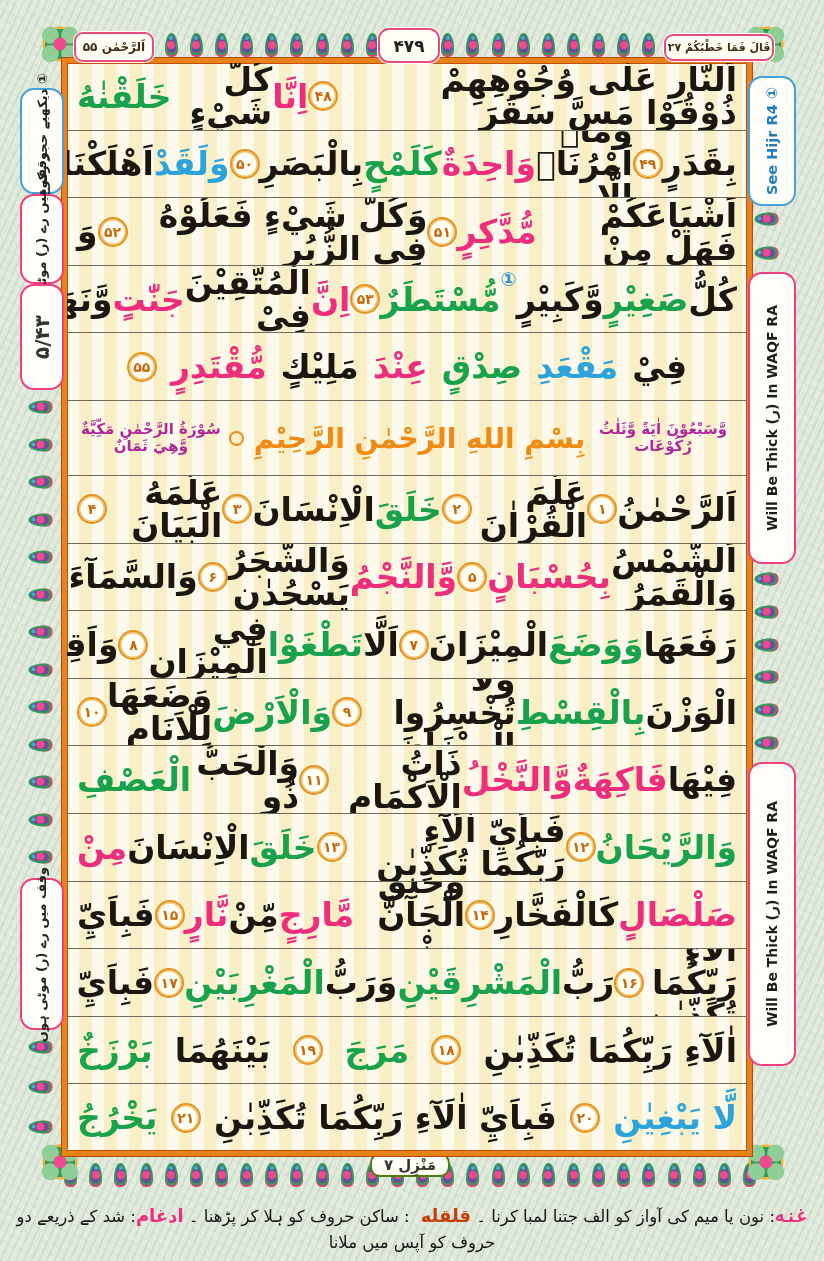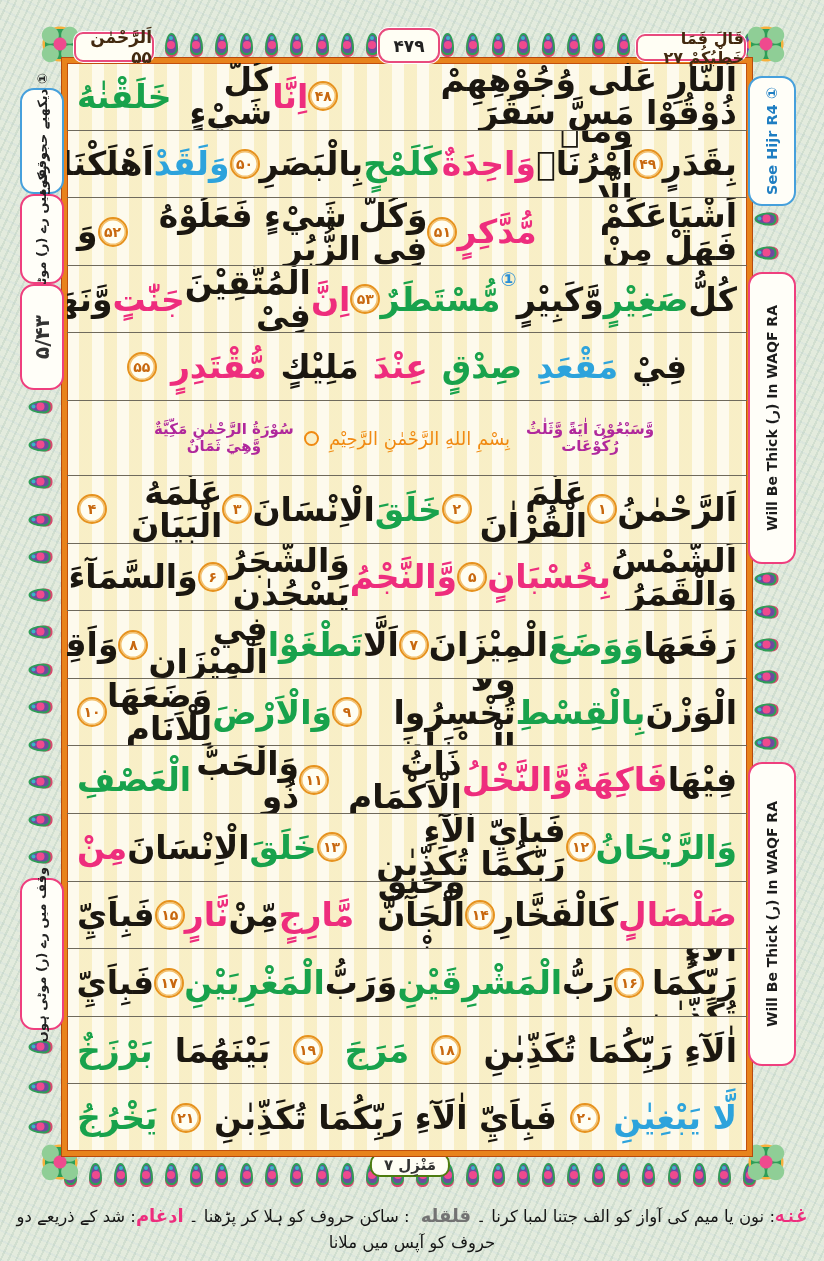--- a/index.html
+++ b/index.html
@@ -45,24 +45,24 @@
     font-size:33px;font-weight:bold;color:#1b1710;line-height:1;overflow:hidden}
   .qrow:last-child{border-bottom:none}
   .qrow.centered{justify-content:center;gap:14px}
   .w-ink{color:#1b1710}.w-green{color:#18a24c}.w-pink{color:#ee2d7d}.w-blue{color:#2da3dc}
   .ayah-marker{display:inline-flex;align-items:center;justify-content:center;flex:0 0 auto;
     width:26px;height:26px;border:2px solid #e6921e;border-radius:50%;
     color:#c8680e;font-size:14px;font-weight:bold;background:#fffef2;
     box-shadow:inset 0 0 0 1.5px #f3c06d}
   .ref-mark{color:#2a8fd8;font-size:19px;align-self:flex-start;line-height:1.4}
   
-  .surah-band{flex:1.05;display:flex;direction:ltr;align-items:center;justify-content:center;
+  .surah-band{flex:1.05;display:flex;direction:ltr;align-items:center;justify-content:space-between;
     padding:2px 6px;border-bottom:1.5px solid #6f6a5c;overflow:hidden}
   .surah-band .stitle{color:#b0289c;font-weight:bold;font-size:15px;text-align:center;line-height:1.15;width:24%}
-  .surah-band .bism{color:#f08a12;font-weight:normal;font-size:18px;white-space:nowrap;display:flex;align-items:center;gap:10px;direction:rtl}
+  .surah-band .bism{color:#f08a12;font-weight:bold;font-size:28px;white-space:nowrap;display:flex;align-items:center;gap:10px;direction:rtl}
   .bism-ring{display:inline-block;width:11px;height:11px;border:2.5px solid #f08a12;border-radius:50%}
   
   .vbox{position:absolute;background:#fffef8;display:flex;align-items:center;justify-content:center;z-index:3;font-weight:bold}
   .vbox span{transform:rotate(-90deg);white-space:nowrap;display:block}
   .vbox.blue{border:2.5px solid #46a0dc;border-radius:14px;color:#1f7ec2;font-size:14.5px}
   .vbox.pink{border:2.5px solid #ef3f7e;border-radius:14px;color:#1c1c1c;font-size:14px}
   .vbox.urdu{font-size:13px;color:#222}
   .vbox.ruku span{font-size:20px;color:#333;letter-spacing:2px}
   
   #manzil-badge{position:absolute;left:50%;transform:translateX(-50%);top:3px;z-index:3;
@@ -105,27 +105,27 @@
       <div class="motif"></div>
       <div class="motif"></div>
       <div class="motif"></div>
       <div class="motif"></div>
       <div class="motif"></div>
       <div class="motif"></div>
       <div class="motif"></div>
       <div class="motif"></div>
     </div>
 </div>
-<div class="tab" style="left:74px;top:32px;width:76px;height:26px;border-radius:9px;font-size:17px">
+<div class="tab" style="left:74px;top:32px;width:76px;height:26px;border-radius:9px;font-size:12px">
     <span>اَلرَّحْمٰن ۵۵</span>
   </div>
 <div class="tab" style="left:378px;top:28px;width:58px;height:31px;border-radius:11px;font-size:17px;color:#222">
     <span>۴۷۹</span>
   </div>
-<div class="tab" style="left:636px;top:34px;width:106px;height:23px;border-radius:9px;font-size:16px">
+<div class="tab" style="left:664px;top:34px;width:106px;height:23px;border-radius:9px;font-size:11px">
     <span>قَالَ فَمَا خَطْبُكُمْ ۲۷</span>
   </div>
 
 <div id="frame" dir="rtl">
     <div class="qrow" dir="rtl">
       <span class="w-ink">اَلنَّارِ عَلٰى وُجُوْهِهِمْ ذُوْقُوْا مَسَّ سَقَرَ</span>
       <span class="ayah-marker">۴۸</span>
       <span class="w-pink">اِنَّا</span>
       <span class="w-ink">كُلَّ شَيْءٍ</span>
       <span class="w-green">خَلَقْنٰهُ</span>
@@ -353,13 +353,13 @@
       <div class="motif"></div>
       <div class="motif"></div>
       <div class="motif"></div>
       <div class="motif"></div>
       <div class="motif"></div>
       <div class="motif"></div>
     </div>
   <div id="manzil-badge"><span>مَنْزِل ۷</span></div>
 </div>
 
-<div id="footer-legend"><b style="color: rgb(238, 45, 125); font-family: Liberation Mono, monospace;">غنه</b><span>: نون یا میم کی آواز کو الف جتنا لمبا کرنا ۔ </span><b style="color: #737373; margin-left: 11px;">قلقله</b><span>: ساکن حروف کو ہلا کر پڑھنا ۔ </span><b style="color: rgb(238, 45, 125);">ادغام</b><span>: شد کے ذریعے دو حروف کو آپس میں ملانا </span></div>
+<div id="footer-legend"><b style="color: rgb(238, 45, 125); font-family: Liberation Mono, monospace;">غنه</b><span>: نون یا میم کی آواز کو الف جتنا لمبا کرنا ۔ </span><b style="color: #c2410c; margin-left: 11px;">قلقله</b><span>: ساکن حروف کو ہلا کر پڑھنا ۔ </span><b style="color: rgb(238, 45, 125);">ادغام</b><span>: شد کے ذریعے دو حروف کو آپس میں ملانا </span></div>
 
 </body></html>

